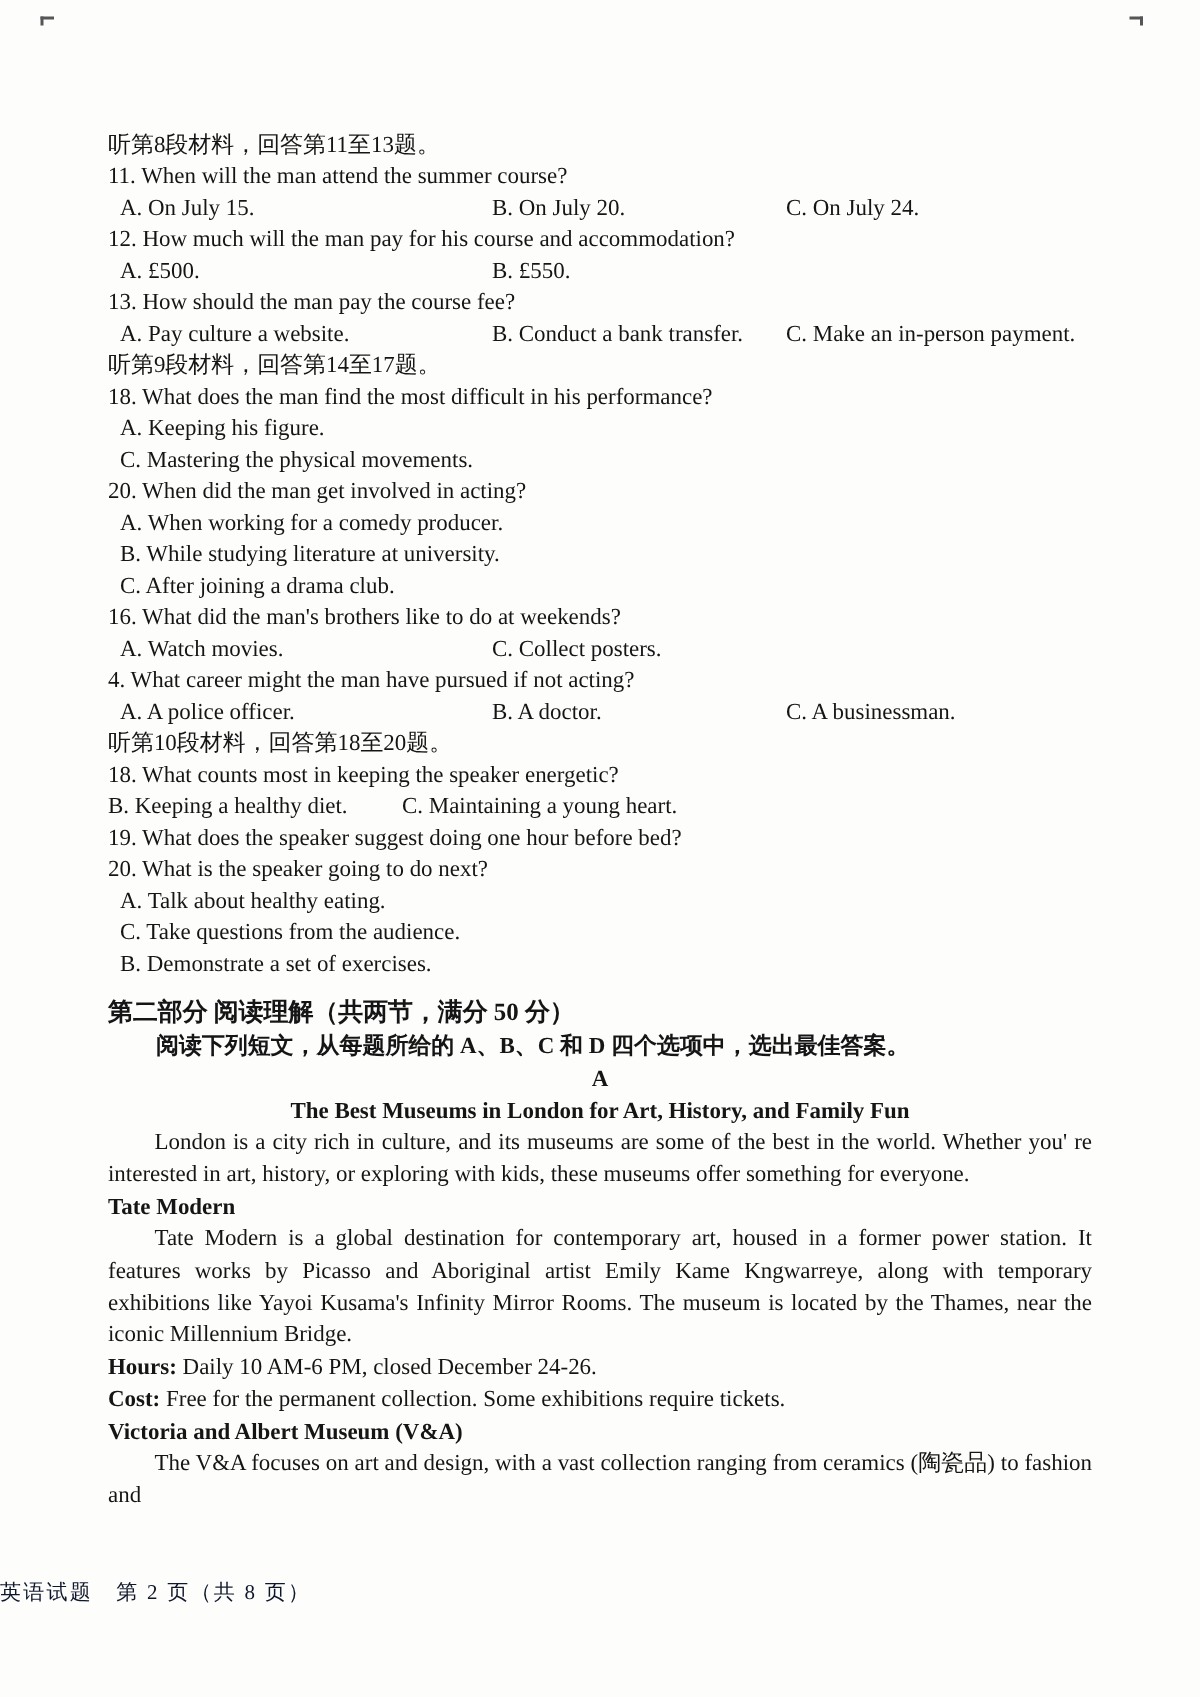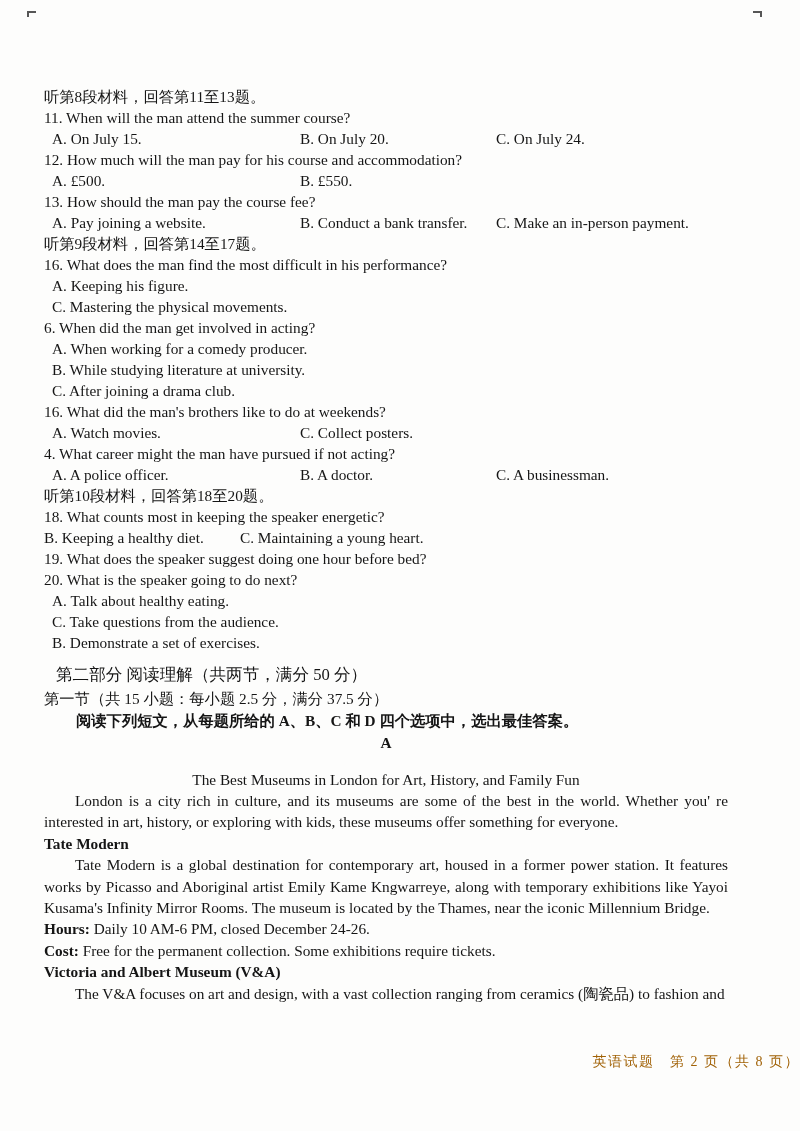--- a/index.html
+++ b/index.html
@@ -4,38 +4,38 @@
 <style>
   * { margin:0; padding:0; box-sizing:border-box; }
   html,body { width:800px; height:1131px; }
   body {
     background:#fdfdfc;
     font-family:"Liberation Serif","DejaVu Serif",serif;
     color:#151515;
     position:relative;
     overflow:hidden;
   }
-  .content { padding:86px 72px 0 44px; font-size:15.3px; line-height:21px; }
+  .content { padding:86px 72px 0 72px; font-size:15.3px; line-height:21px; }
   .opt-row { display:flex; }
   .opt-row .c1 { flex:0 0 256px; padding-left:8px; white-space:nowrap; }
   .opt-row .c2 { flex:0 0 196px; white-space:nowrap; }
   .opt-row .c3 { flex:1 1 auto; white-space:nowrap; }
   .opt { padding-left:8px; }
   .b { font-weight:bold; }
-  .part-heading { font-size:16.6px; font-weight:normal; margin-top:9px; line-height:25px;margin-left:12px; }
+  .part-heading { font-size:16.6px; font-weight:bold; margin-top:9px; line-height:25px; }
   .section-heading { line-height:23px; }
   .directions { padding-left:32px; line-height:22px;font-weight:bold; }
   .center { text-align:center; }
   .passage { line-height:21.4px; }
-  .passage-title { font-weight:normal;margin-top:16px; }
+  .passage-title { font-weight:bold; }
   .para { text-align:justify; text-indent:31px; }
   .museum-heading { font-weight:bold; }
   .footer {
     position:absolute; left:0; right:0; top:1053px;
-    text-align:right; font-size:14px; letter-spacing:1.5px; color:#a16207;
+    text-align:left; font-size:14px; letter-spacing:1.5px; color:#0f172a;
   }
   .mark { position:absolute; width:9px; height:6px; }
   .mark.tl { left:27px; top:11px; border-left:2px solid #565656; border-top:2px solid #565656; }
   .mark.tr { right:38px; top:11px; border-right:2px solid #565656; border-top:2px solid #565656; }
 </style>
 </head>
 <body>
 
 <div class="mark tl"></div>
 <div class="mark tr"></div>
@@ -52,32 +52,32 @@
   </div>
 
   <div>12. How much will the man pay for his course and accommodation?</div>
   <div class="opt-row">
     <span class="c1">A. £500.</span>
     <span class="c2">B. £550.</span>
   </div>
 
   <div>13. How should the man pay the course fee?</div>
   <div class="opt-row">
-    <span class="c1">A. Pay joining a website.</span>
+    <span class="c1">A. Pay culture a website.</span>
     <span class="c2">B. Conduct a bank transfer.</span>
     <span class="c3">C. Make an in-person payment.</span>
   </div>
 
   <div>听第9段材料，回答第14至17题。</div>
 
-  <div>16. What does the man find the most difficult in his performance?</div>
+  <div>18. What does the man find the most difficult in his performance?</div>
   <div class="opt">A. Keeping his figure.</div>
   <div class="opt">C. Mastering the physical movements.</div>
 
-  <div>6. When did the man get involved in acting?</div>
+  <div>20. When did the man get involved in acting?</div>
   <div class="opt">A. When working for a comedy producer.</div>
   <div class="opt">B. While studying literature at university.</div>
   <div class="opt">C. After joining a drama club.</div>
 
   <div>16. What did the man's brothers like to do at weekends?</div>
   <div class="opt-row">
     <span class="c1">A. Watch movies.</span>
     <span class="c3">C. Collect posters.</span>
   </div>
 
@@ -97,21 +97,20 @@
   </div>
 
   <div>19. What does the speaker suggest doing one hour before bed?</div>
 
   <div>20. What is the speaker going to do next?</div>
   <div class="opt">A. Talk about healthy eating.</div>
   <div class="opt">C. Take questions from the audience.</div>
   <div class="opt">B. Demonstrate a set of exercises.</div>
 
   <div class="part-heading">第二部分 阅读理解（共两节，满分 50 分）</div>
-  <div class="section-heading">第一节（共 15 小题：每小题 2.5 分，满分 37.5 分）</div>
   <div class="directions">阅读下列短文，从每题所给的 A、B、C 和 D 四个选项中，选出最佳答案。</div>
 
   <div class="center b">A</div>
   <div class="center passage-title">The Best Museums in London for Art, History, and Family Fun</div>
 
   <div class="passage">
     <p class="para">London is a city rich in culture, and its museums are some of the best in the world. Whether you' re interested in art, history, or exploring with kids, these museums offer something for everyone.</p>
     <div class="museum-heading">Tate Modern</div>
     <p class="para">Tate Modern is a global destination for contemporary art, housed in a former power station. It features works by Picasso and Aboriginal artist Emily Kame Kngwarreye, along with temporary exhibitions like Yayoi Kusama's Infinity Mirror Rooms. The museum is located by the Thames, near the iconic Millennium Bridge.</p>
     <div>

